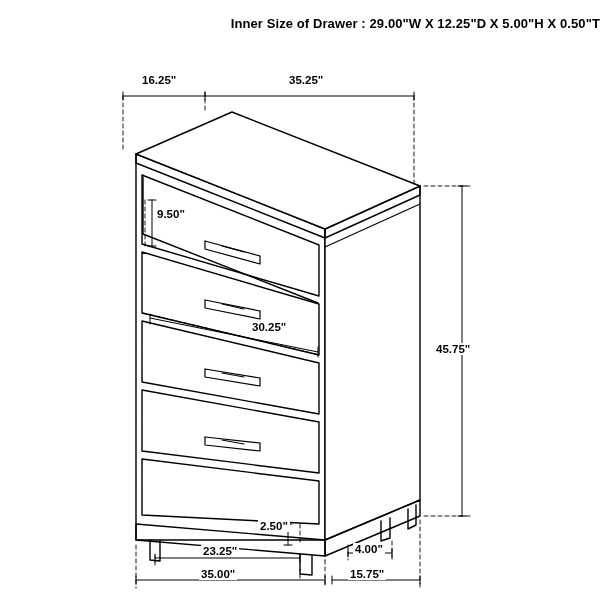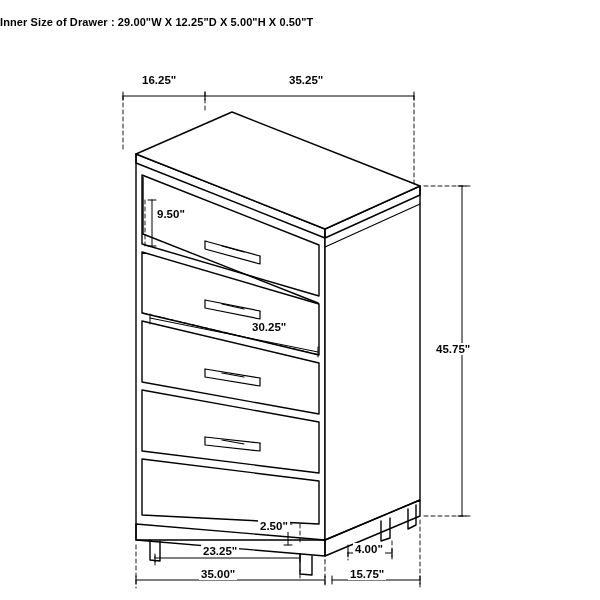--- a/index.html
+++ b/index.html
@@ -18,22 +18,22 @@
     position: relative;
     width: 600px;
     height: 600px;
     background: #ffffff;
   }
   .title {
     position: absolute;
     top: 16px;
     left: 0;
     width: 600px;
-    text-align: left;
-    font-size: 11px;
+    text-align: right;
+    font-size: 13px;
     font-weight: bold;
     letter-spacing: 0.1px;
     color: #000000;
   }
   svg#drawing {
     position: absolute;
     top: 0;
     left: 0;
     width: 600px;
     height: 600px;

